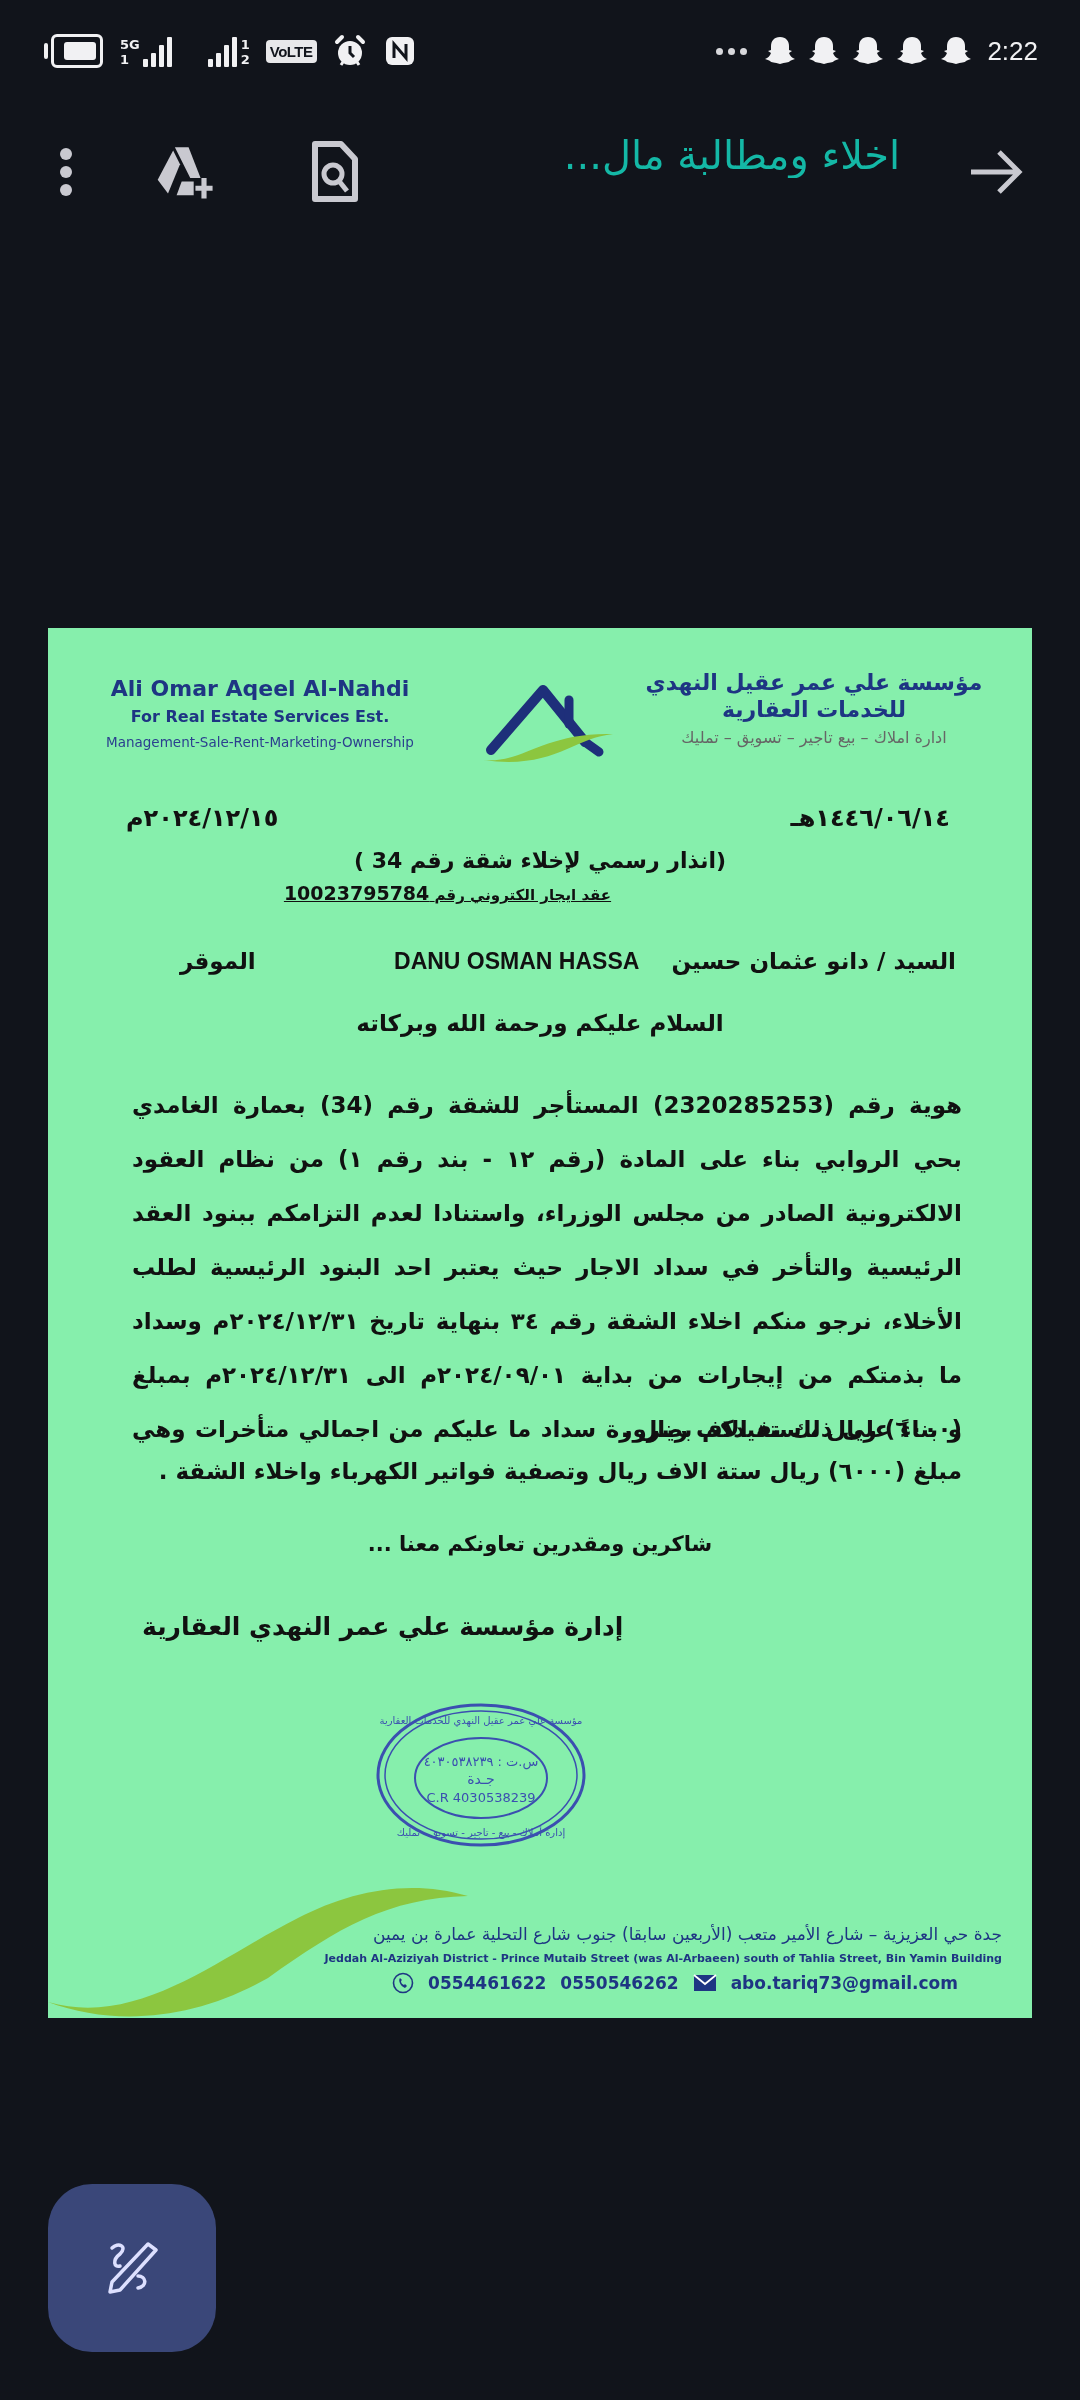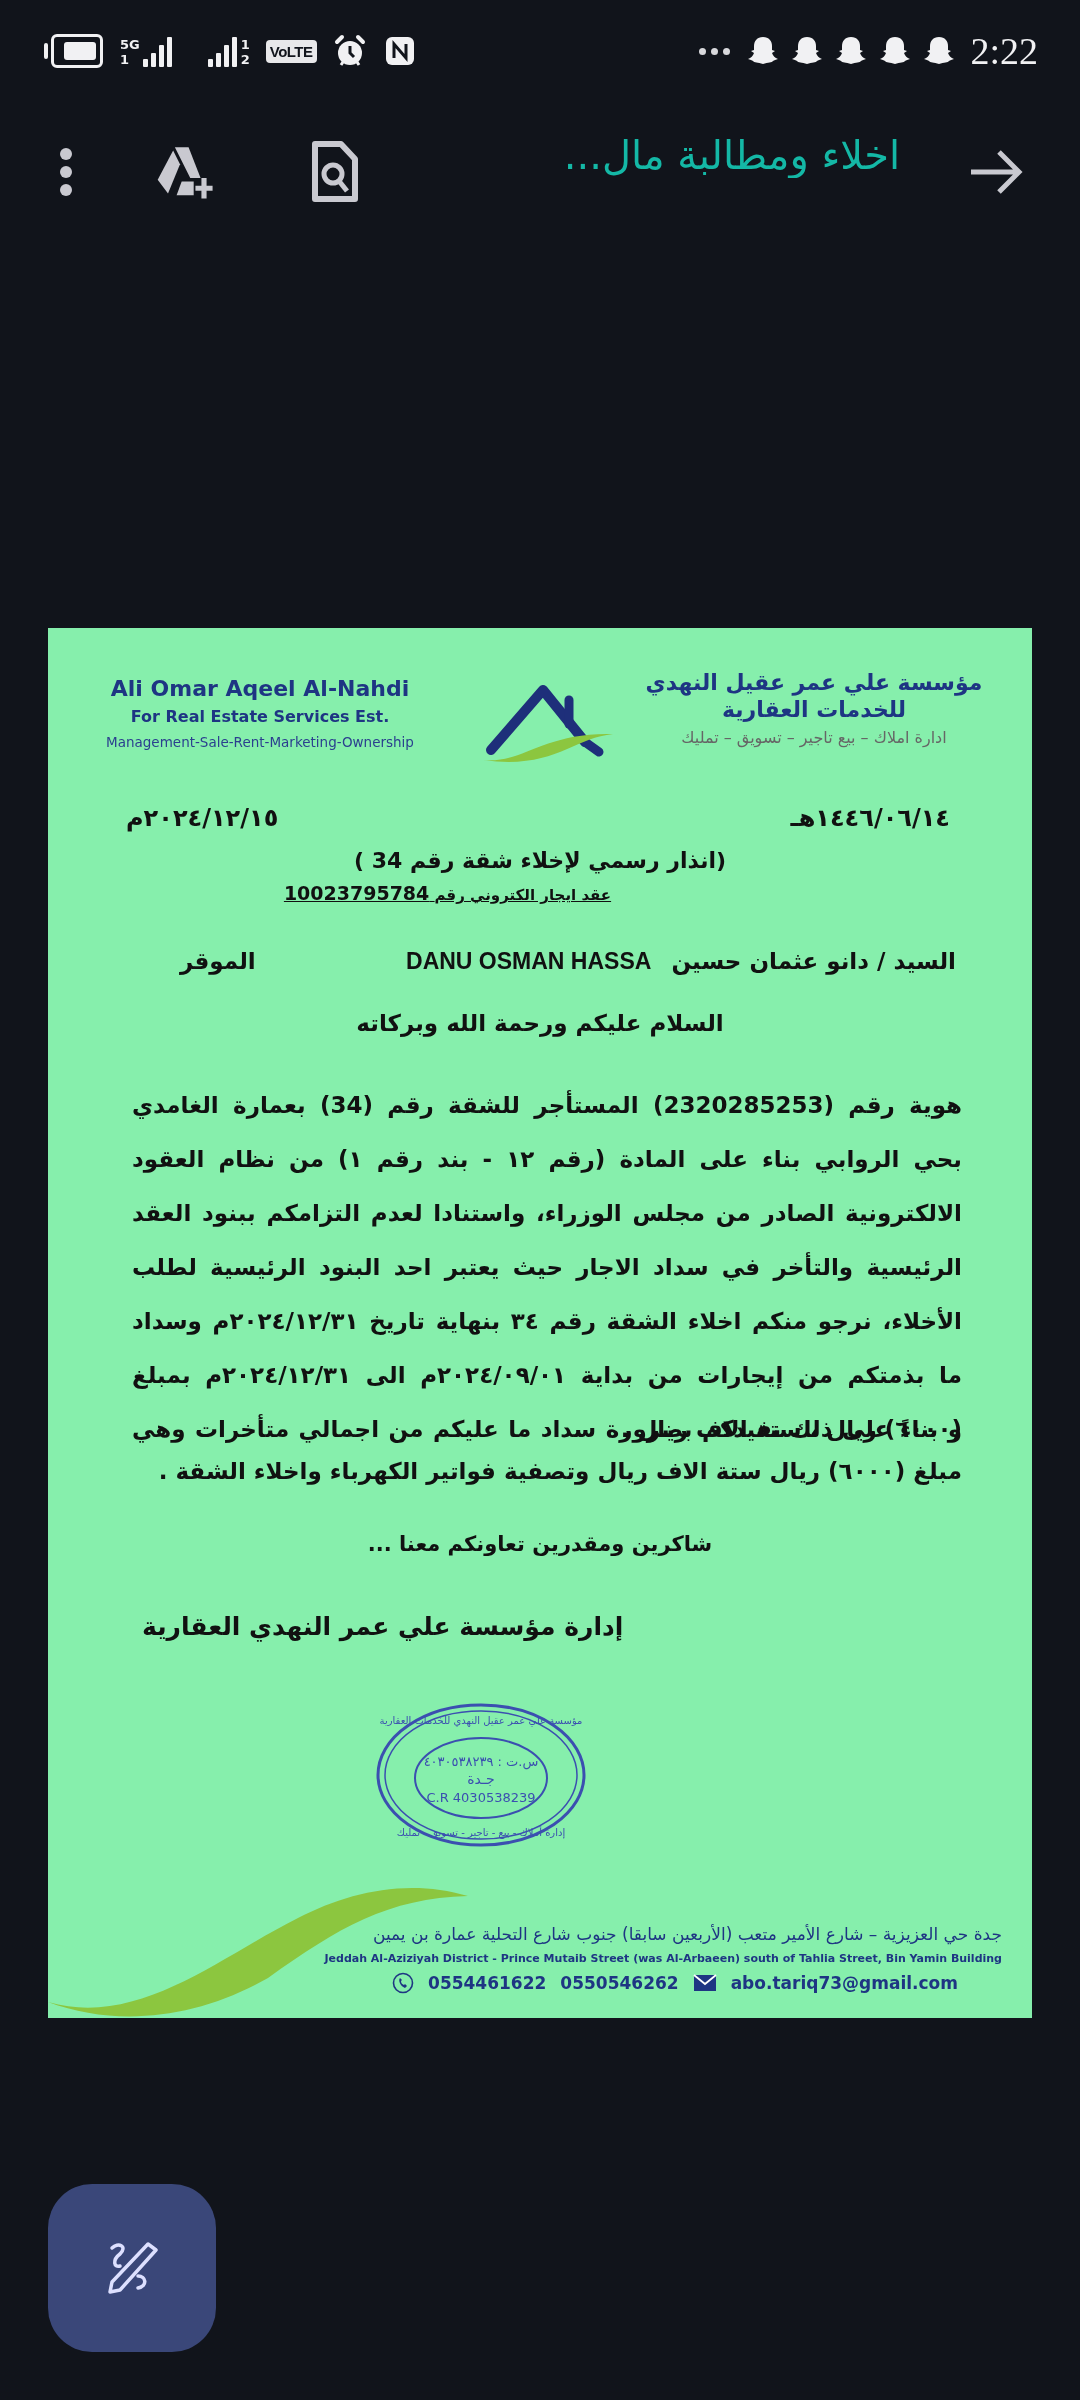--- a/index.html
+++ b/index.html
@@ -12,21 +12,21 @@
   .sb-right { position: absolute; right: 42px; top: 28px; height: 46px; display: flex; align-items: center; gap: 10px; }
   .battery { width: 60px; height: 34px; position: relative; }
   .battery .shell { position: absolute; left: 7px; top: 0; width: 52px; height: 34px; border: 3px solid #f1f1f3; border-radius: 6px; }
   .battery .fill { position: absolute; left: 20px; top: 8px; width: 32px; height: 18px; background: #f1f1f3; border-radius: 3px; }
   .battery .nub { position: absolute; left: 0; top: 9px; width: 4px; height: 16px; background: #f1f1f3; border-radius: 2px; }
   .sig { display: flex; align-items: flex-end; gap: 3px; height: 32px; }
   .sig span { display: block; width: 5px; background: #f1f1f3; border-radius: 1px; }
   .tiny-stack { display: flex; flex-direction: column; font-size: 13px; font-weight: bold; line-height: 15px; color: #f1f1f3; }
   .volte { background: #e8e8ea; color: #11141b; font-size: 15px; font-weight: bold; padding: 3px 4px; border-radius: 4px; font-family: "Liberation Sans", sans-serif; letter-spacing: -0.5px; }
   .sb-icon { width: 34px; height: 34px; }
-  .time { font-size: 38px; color: #f1f1f3; font-family: Liberation Serif, serif; margin-left: 4px; }
+  .time { font-size: 26px; color: #f1f1f3; font-family: Liberation Sans, sans-serif; margin-left: 4px; }
   .dots3 { display: flex; gap: 5px; margin-right: 6px; }
   .dots3 span { width: 7px; height: 7px; background: #d8d8dc; border-radius: 50%; }
 
   
   .appbar { position: absolute; left: 0; top: 120px; width: 1080px; height: 100px; }
   .appbar .btn { position: absolute; top: 22px; width: 60px; height: 60px; display: flex; align-items: center; justify-content: center; cursor: pointer; }
   .appbar .title { position: absolute; right: 180px; top: 12px; width: 480px; text-align: right; font-size: 40px; color: #14b8a6; direction: rtl; white-space: nowrap; overflow: hidden; font-family: "DejaVu Sans", sans-serif; }
 
   
   .page { position: absolute; left: 48px; top: 628px; width: 984px; height: 1390px; background: #86efac; overflow: hidden; color: #000; }
@@ -40,21 +40,21 @@
   .lh-ar .l2 { font-size: 22px; font-weight: bold; margin-top: 2px; }
   .lh-ar .l3 { font-size: 16px; color: #666; margin-top: 6px; }
 
   .doc-text { position: absolute; direction: rtl; font-family: "DejaVu Sans", sans-serif; font-weight: bold; color: #111; white-space: nowrap; }
   .date-h { right: 82px; top: 176px; font-size: 24px; }
   .date-g { left: 78px; top: 176px; font-size: 24px; }
   .subject { left: 0; width: 984px; text-align: center; top: 220px; font-size: 22px; }
   .contract { left: 0; width: 799px; text-align: center; top: 254px; font-size: 15px; text-decoration: underline; }
   .contract .num { font-size: 19px; }
   .mr { right: 76px; top: 320px; font-size: 23px; }
-  .mr .en { font-family: "Liberation Sans", sans-serif; direction: ltr; unicode-bidi: isolate; margin-right: 12px; }
+  .mr .en { font-family: "Liberation Sans", sans-serif; direction: ltr; unicode-bidi: isolate; margin-right: 24px; }
   .respected { left: 132px; top: 320px; font-size: 23px; }
   .greeting { left: 0; width: 984px; text-align: center; top: 370px; font-size: 23px; margin-top: 12px; }
 
   .body-para { position: absolute; right: 70px; width: 830px; direction: rtl; text-align: justify; text-align-last: right; font-weight: bold; font-size: 23px; color: #111; font-family: "DejaVu Sans", sans-serif; }
   .bp1 { top: 450px; line-height: 54px; }
   .bp2 { top: 780px; line-height: 42px; }
   .thanks { left: 0; width: 984px; text-align: center; top: 904px; font-size: 21px; }
   .mgmt { left: 94px; top: 984px; font-size: 25px; direction: rtl; }
 
   .stamp { position: absolute; left: 326px; top: 1072px; width: 214px; height: 150px; }

